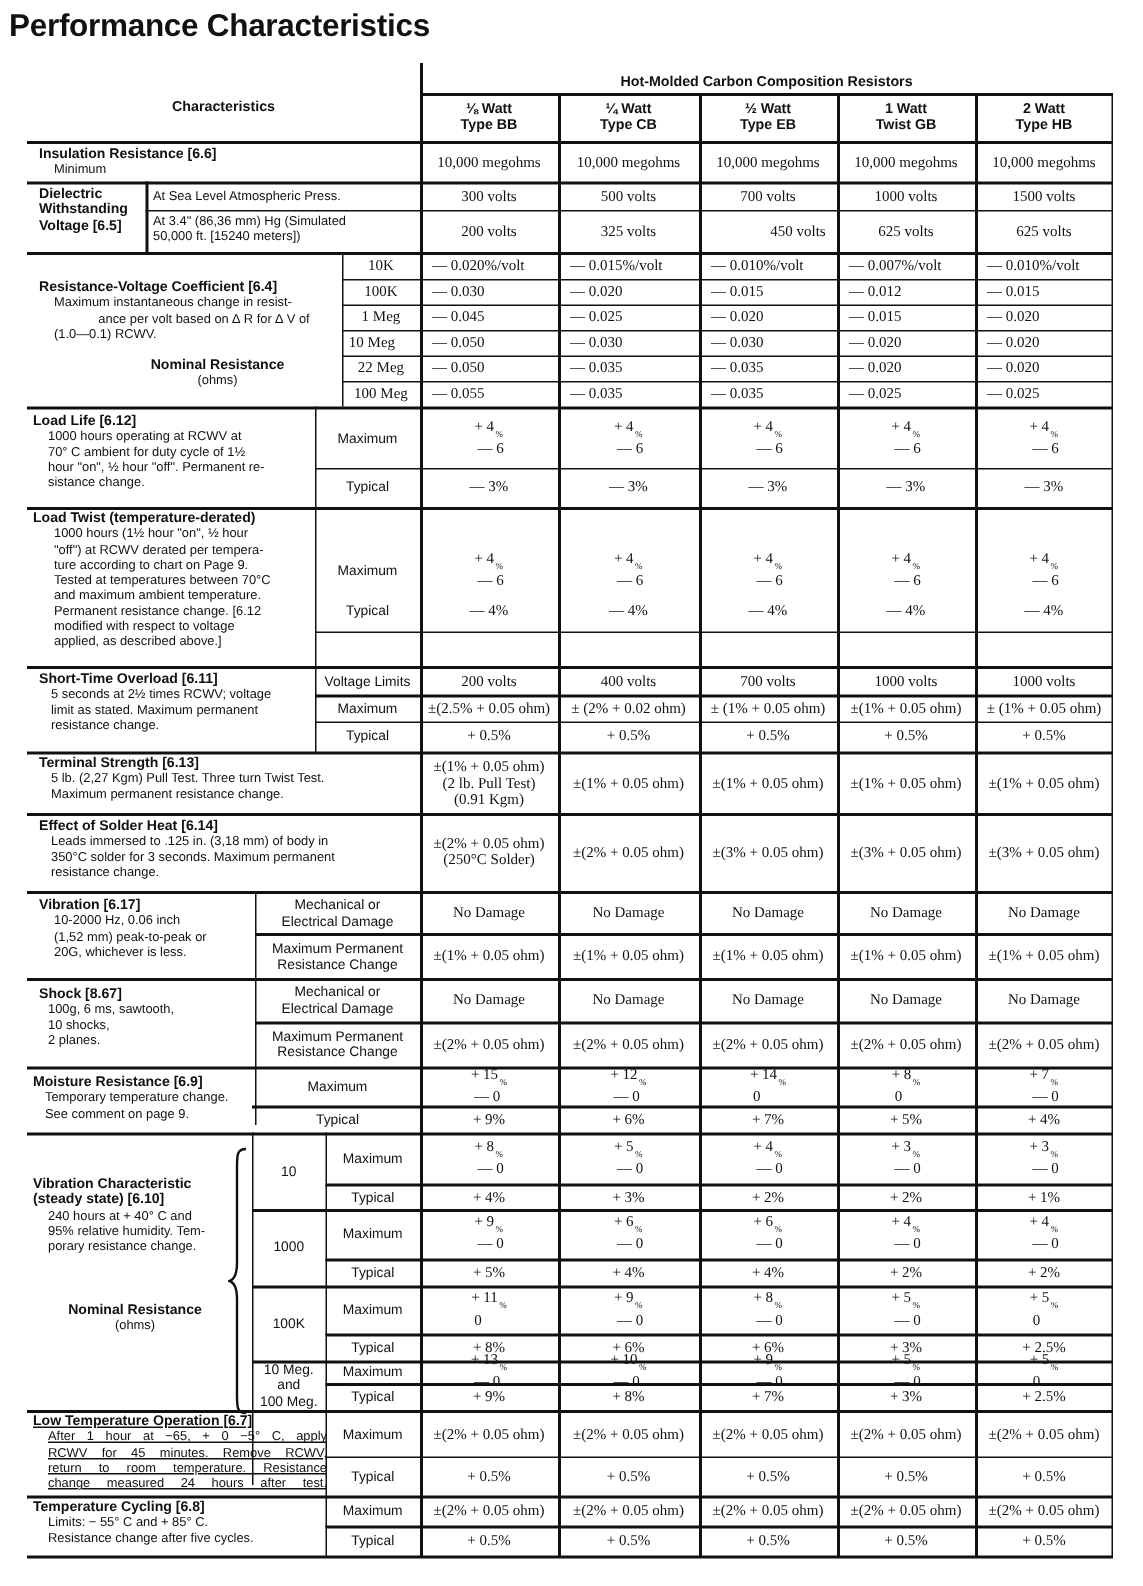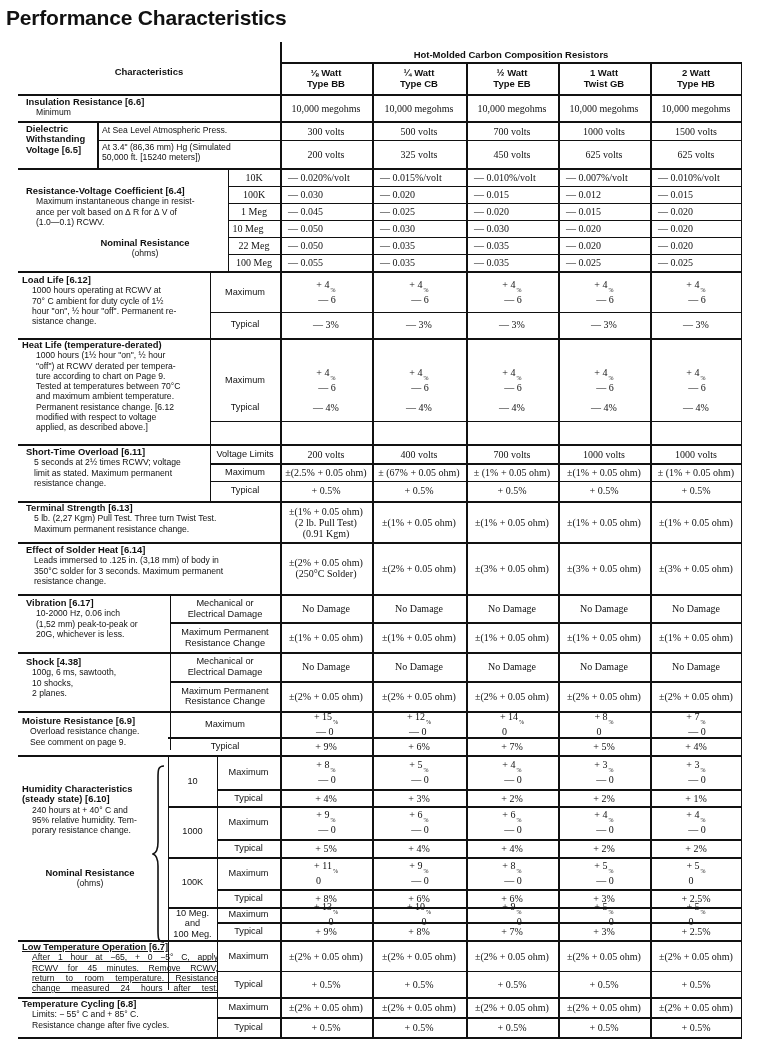--- a/index.html
+++ b/index.html
@@ -79,28 +79,28 @@
     <div class="cell" style="left: 466px; top: 122px; width: 92px; height: 18px;">700 volts</div>
     <div class="cell" style="left: 558px; top: 122px; width: 92px; height: 18px;">1000 volts</div>
     <div class="cell" style="left: 650px; top: 122px; width: 92px; height: 18px;">1500 volts</div>
     <div class="hl" style="left: 97px; top: 140px; width: 645px;"></div>
     <div class="lab" style="left: 102px; top: 142px; width: 176px;">
       <div style="padding-left: 0px;">At 3.4" (86,36 mm) Hg (Simulated</div>
       <div style="padding-left: 0px;">   50,000 ft. [15240 meters])</div>
     </div>
     <div class="cell" style="left: 280px; top: 141px; width: 92px; height: 26px;">200 volts</div>
     <div class="cell" style="left: 372px; top: 141px; width: 94px; height: 26px;">325 volts</div>
-    <div class="cell" style="left: 466px; top: 141px; width: 92px; height: 26px;">450 volts</div>
+    <div class="cell" style="left: 486px; top: 141px; width: 92px; height: 26px;">450 volts</div>
     <div class="cell" style="left: 558px; top: 141px; width: 92px; height: 26px;">625 volts</div>
     <div class="cell" style="left: 650px; top: 141px; width: 92px; height: 26px;">625 volts</div>
     <div class="hlb" style="left: 18px; top: 168px; width: 724px;"></div>
     <div class="lab" style="left: 26px; top: 186px; width: 210px;">
       <div><b>Resistance-Voltage Coefficient [6.4]</b></div>
       <div style="padding-left: 10px;">Maximum instantaneous change in resist-</div>
-      <div style="padding-left: 10px;">ance per volt based on ∆ R for ∆ V of</div>
+      <div style="padding-left: 10px; text-align: center;">ance per volt based on ∆ R for ∆ V of</div>
       <div style="padding-left: 10px;">(1.0—0.1) RCWV.</div>
     </div>
     <div class="lab" style="left: 60px; top: 238px; width: 170px; text-align: center;"><b>Nominal Resistance</b><div>(ohms)</div></div>
     <div class="vl" style="left: 228px; top: 168px; height: 103px;"></div>
     <div class="cell" style="left: 228px; top: 169px; width: 52px; height: 17px;">10K</div>
     <div class="cell left" style="left: 280px; top: 169px; width: 92px; height: 17px;">— 0.020%/volt</div>
     <div class="cell left" style="left: 372px; top: 169px; width: 94px; height: 17px;">— 0.015%/volt</div>
     <div class="cell left" style="left: 466px; top: 169px; width: 92px; height: 17px;">— 0.010%/volt</div>
     <div class="cell left" style="left: 558px; top: 169px; width: 92px; height: 17px;">— 0.007%/volt</div>
     <div class="cell left" style="left: 650px; top: 169px; width: 92px; height: 17px;">— 0.010%/volt</div>
@@ -181,21 +181,21 @@
     </div>
     <div class="hl" style="left: 210px; top: 312px; width: 532px;"></div>
     <div class="cell mid" style="left: 210px; top: 313px; width: 70px; height: 23px;">Typical</div>
     <div class="cell" style="left: 280px; top: 313px; width: 92px; height: 23px;">— 3%</div>
     <div class="cell" style="left: 372px; top: 313px; width: 94px; height: 23px;">— 3%</div>
     <div class="cell" style="left: 466px; top: 313px; width: 92px; height: 23px;">— 3%</div>
     <div class="cell" style="left: 558px; top: 313px; width: 92px; height: 23px;">— 3%</div>
     <div class="cell" style="left: 650px; top: 313px; width: 92px; height: 23px;">— 3%</div>
     <div class="hlb" style="left: 18px; top: 338px; width: 724px;"></div>
     <div class="lab" style="left: 22px; top: 340px; width: 190px;">
-      <div><b>Heat Life (temperature-derated)</b></div>
+      <div><b>Load Twist (temperature-derated)</b></div>
       <div style="padding-left: 14px;">1000 hours (1½ hour "on", ½ hour</div>
       <div style="padding-left: 14px;">"off") at RCWV derated per tempera-</div>
       <div style="padding-left: 14px;">ture according to chart on Page 9.</div>
       <div style="padding-left: 14px;">Tested at temperatures between 70°C</div>
       <div style="padding-left: 14px;">and maximum ambient temperature.</div>
       <div style="padding-left: 14px;">Permanent resistance change. [6.12</div>
       <div style="padding-left: 14px;">modified with respect to voltage</div>
       <div style="padding-left: 14px;">applied, as described above.]</div>
     </div>
     <div class="cell mid" style="left: 210px; top: 339px; width: 70px; height: 82px;">Maximum</div>
@@ -245,21 +245,21 @@
     </div>
     <div class="cell mid" style="left: 210px; top: 445px; width: 70px; height: 18px;">Voltage Limits</div>
     <div class="cell" style="left: 280px; top: 445px; width: 92px; height: 18px;">200 volts</div>
     <div class="cell" style="left: 372px; top: 445px; width: 94px; height: 18px;">400 volts</div>
     <div class="cell" style="left: 466px; top: 445px; width: 92px; height: 18px;">700 volts</div>
     <div class="cell" style="left: 558px; top: 445px; width: 92px; height: 18px;">1000 volts</div>
     <div class="cell" style="left: 650px; top: 445px; width: 92px; height: 18px;">1000 volts</div>
     <div class="hlb" style="left: 210px; top: 463px; width: 532px;"></div>
     <div class="cell mid" style="left: 210px; top: 463px; width: 70px; height: 18px;">Maximum</div>
     <div class="cell" style="left: 280px; top: 463px; width: 92px; height: 18px;">±(2.5% + 0.05 ohm)</div>
-    <div class="cell" style="left: 372px; top: 463px; width: 94px; height: 18px;">± (67% + 0.05 ohm)</div>
+    <div class="cell" style="left: 372px; top: 463px; width: 94px; height: 18px;">± (2% + 0.02 ohm)</div>
     <div class="cell" style="left: 466px; top: 463px; width: 92px; height: 18px;">± (1% + 0.05 ohm)</div>
     <div class="cell" style="left: 558px; top: 463px; width: 92px; height: 18px;">±(1% + 0.05 ohm)</div>
     <div class="cell" style="left: 650px; top: 463px; width: 92px; height: 18px;">± (1% + 0.05 ohm)</div>
     <div class="hl" style="left: 210px; top: 481px; width: 532px;"></div>
     <div class="cell mid" style="left: 210px; top: 481px; width: 70px; height: 19px;">Typical</div>
     <div class="cell" style="left: 280px; top: 481px; width: 92px; height: 19px;">+ 0.5%</div>
     <div class="cell" style="left: 372px; top: 481px; width: 94px; height: 19px;">+ 0.5%</div>
     <div class="cell" style="left: 466px; top: 481px; width: 92px; height: 19px;">+ 0.5%</div>
     <div class="cell" style="left: 558px; top: 481px; width: 92px; height: 19px;">+ 0.5%</div>
     <div class="cell" style="left: 650px; top: 481px; width: 92px; height: 19px;">+ 0.5%</div>
@@ -315,21 +315,21 @@
       <div>Maximum Permanent</div>
       <div>Resistance Change</div>
     </div>
     <div class="cell" style="left: 280px; top: 623px; width: 92px; height: 29px;">±(1% + 0.05 ohm)</div>
     <div class="cell" style="left: 372px; top: 623px; width: 94px; height: 29px;">±(1% + 0.05 ohm)</div>
     <div class="cell" style="left: 466px; top: 623px; width: 92px; height: 29px;">±(1% + 0.05 ohm)</div>
     <div class="cell" style="left: 558px; top: 623px; width: 92px; height: 29px;">±(1% + 0.05 ohm)</div>
     <div class="cell" style="left: 650px; top: 623px; width: 92px; height: 29px;">±(1% + 0.05 ohm)</div>
     <div class="hlb" style="left: 18px; top: 652px; width: 724px;"></div>
     <div class="lab" style="left: 26px; top: 657px; width: 145px;">
-      <div><b>Shock [4.38]</b></div>
+      <div><b>Shock [8.67]</b></div>
       <div style="padding-left: 6px;">100g, 6 ms, sawtooth,</div>
       <div style="padding-left: 6px;">10 shocks,</div>
       <div style="padding-left: 6px;">2 planes.</div>
     </div>
     <div class="cell mid" style="left: 170px; top: 653px; width: 110px; height: 27px; flex-direction: column;">
       <div>Mechanical or</div>
       <div>Electrical Damage</div>
     </div>
     <div class="cell" style="left: 280px; top: 653px; width: 92px; height: 27px;">No Damage</div>
     <div class="cell" style="left: 372px; top: 653px; width: 94px; height: 27px;">No Damage</div>
@@ -342,21 +342,21 @@
       <div>Resistance Change</div>
     </div>
     <div class="cell" style="left: 280px; top: 682px; width: 92px; height: 28px;">±(2% + 0.05 ohm)</div>
     <div class="cell" style="left: 372px; top: 682px; width: 94px; height: 28px;">±(2% + 0.05 ohm)</div>
     <div class="cell" style="left: 466px; top: 682px; width: 92px; height: 28px;">±(2% + 0.05 ohm)</div>
     <div class="cell" style="left: 558px; top: 682px; width: 92px; height: 28px;">±(2% + 0.05 ohm)</div>
     <div class="cell" style="left: 650px; top: 682px; width: 92px; height: 28px;">±(2% + 0.05 ohm)</div>
     <div class="hlb" style="left: 18px; top: 711px; width: 724px;"></div>
     <div class="lab" style="left: 22px; top: 716px; width: 150px;">
       <div><b>Moisture Resistance [6.9]</b></div>
-      <div style="padding-left: 8px;">Overload resistance change.</div>
+      <div style="padding-left: 8px;">Temporary temperature change.</div>
       <div style="padding-left: 8px;">See comment on page 9.</div>
     </div>
     <div class="cell mid" style="left: 170px; top: 712px; width: 110px; height: 24px;">Maximum</div>
     <div class="cell" style="left: 280px; top: 712px; width: 92px; height: 24px;">
       <span class="pm">
         <div>+ 15<sup>%</sup></div>
         <div style="padding-left: 2px;">— 0</div>
       </span>
     </div>
     <div class="cell" style="left: 372px; top: 712px; width: 94px; height: 24px;">
@@ -385,21 +385,21 @@
     </div>
     <div class="hlb" style="left: 168px; top: 737px; width: 574px;"></div>
     <div class="cell mid" style="left: 170px; top: 738px; width: 110px; height: 17px;">Typical</div>
     <div class="cell" style="left: 280px; top: 738px; width: 92px; height: 17px;">+ 9%</div>
     <div class="cell" style="left: 372px; top: 738px; width: 94px; height: 17px;">+ 6%</div>
     <div class="cell" style="left: 466px; top: 738px; width: 92px; height: 17px;">+ 7%</div>
     <div class="cell" style="left: 558px; top: 738px; width: 92px; height: 17px;">+ 5%</div>
     <div class="cell" style="left: 650px; top: 738px; width: 92px; height: 17px;">+ 4%</div>
     <div class="hlb" style="left: 18px; top: 755px; width: 724px;"></div>
     <div class="lab" style="left: 22px; top: 784px; width: 150px;">
-      <div><b>Humidity Characteristics</b></div>
+      <div><b>Vibration Characteristic</b></div>
       <div><b>(steady state) [6.10]</b></div>
       <div style="padding-left: 10px;">240 hours at + 40° C and</div>
       <div style="padding-left: 10px;">95% relative humidity. Tem-</div>
       <div style="padding-left: 10px;">porary resistance change.</div>
     </div>
     <div class="lab" style="left: 30px; top: 868px; width: 120px; text-align: center;"><b>Nominal Resistance</b><div>(ohms)</div></div>
     <div class="brace" style="left: 152px; top: 764px; width: 14px; height: 180px;"><svg width="14" height="180" viewBox="0 0 14 180">
         <path d="M12 2 C6 2 6 6 6 14 L6 78 C6 86 4 89 1 90 C4 91 6 94 6 102 L6 166 C6 174 6 178 12 178" fill="none" stroke="#111" stroke-width="1.6"></path>
       </svg></div>
     <div class="vl" style="left: 168px; top: 755px; height: 235px;"></div>

